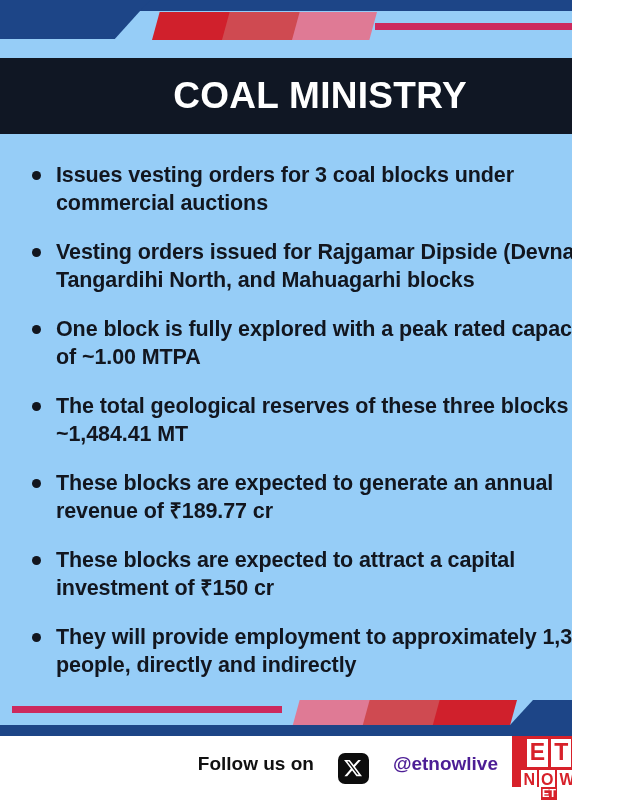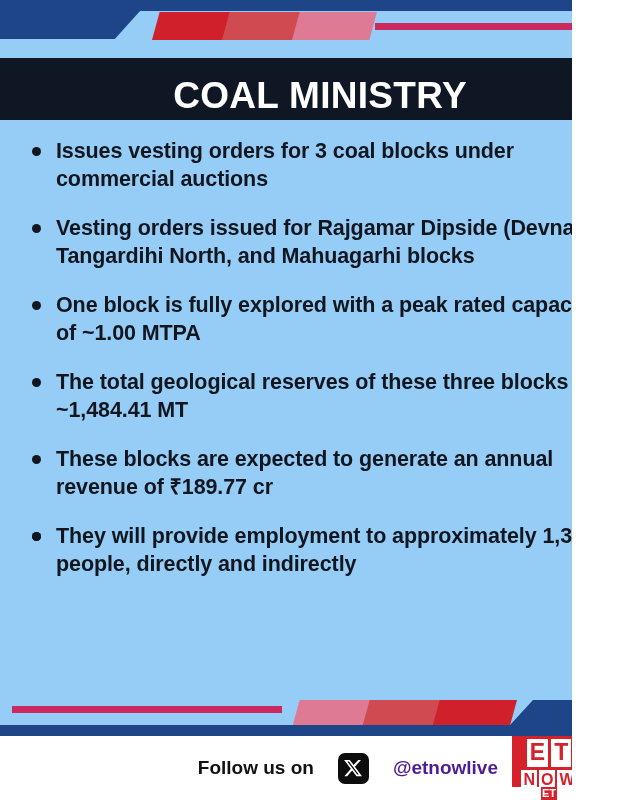--- a/index.html
+++ b/index.html
@@ -81,21 +81,21 @@
     color: #ffffff;
     font-size: 37px;
     font-weight: bold;
     letter-spacing: 0.3px;
     font-family: "Liberation Sans", sans-serif;
   }
 
   
   .content {
     position: absolute;
-    left: 0; top: 120px;
+    left: 0; top: 144px;
     width: 640px;
     height: 562px;
     background: #96cdf7;
     box-sizing: border-box;
     padding: 18px 20px 0 28px;
   }
   .bullet-list {
     list-style: none;
     margin: 0;
     padding: 0;
@@ -169,21 +169,21 @@
     left: 0; top: 736px;
     width: 640px;
     height: 64px;
     background: #ffffff;
     display: flex;
     align-items: center;
     justify-content: flex-end;
   }
   .follow-block {
     display: flex;
-    align-items: center;
+    align-items: flex-start;
     gap: 24px;
     margin-right: 14px;
   }
   .follow-text {
     font-size: 19px;
     font-weight: bold;
     color: #111111;
     font-family: "Liberation Sans", sans-serif;
   }
   .x-badge {
@@ -327,20 +327,21 @@
       <li class="bullet-item">
         <span class="bullet-dot"></span>
         <span>The total geological reserves of these three blocks are ~1,484.41 MT</span>
       </li>
       <li class="bullet-item">
         <span class="bullet-dot"></span>
         <span>These blocks are expected to generate an annual revenue of ₹189.77 cr</span>
       </li>
       <li class="bullet-item">
         <span class="bullet-dot"></span>
+        <span>These blocks are expected to attract a capital investment of ₹150 cr</span>
       </li>
       <li class="bullet-item">
         <span class="bullet-dot"></span>
         <span>They will provide employment to approximately 1,352 people, directly and indirectly</span>
       </li>
     </ul>
   </div>
 
   <div class="bottom-band">
     <div class="bottom-red-line"></div>

